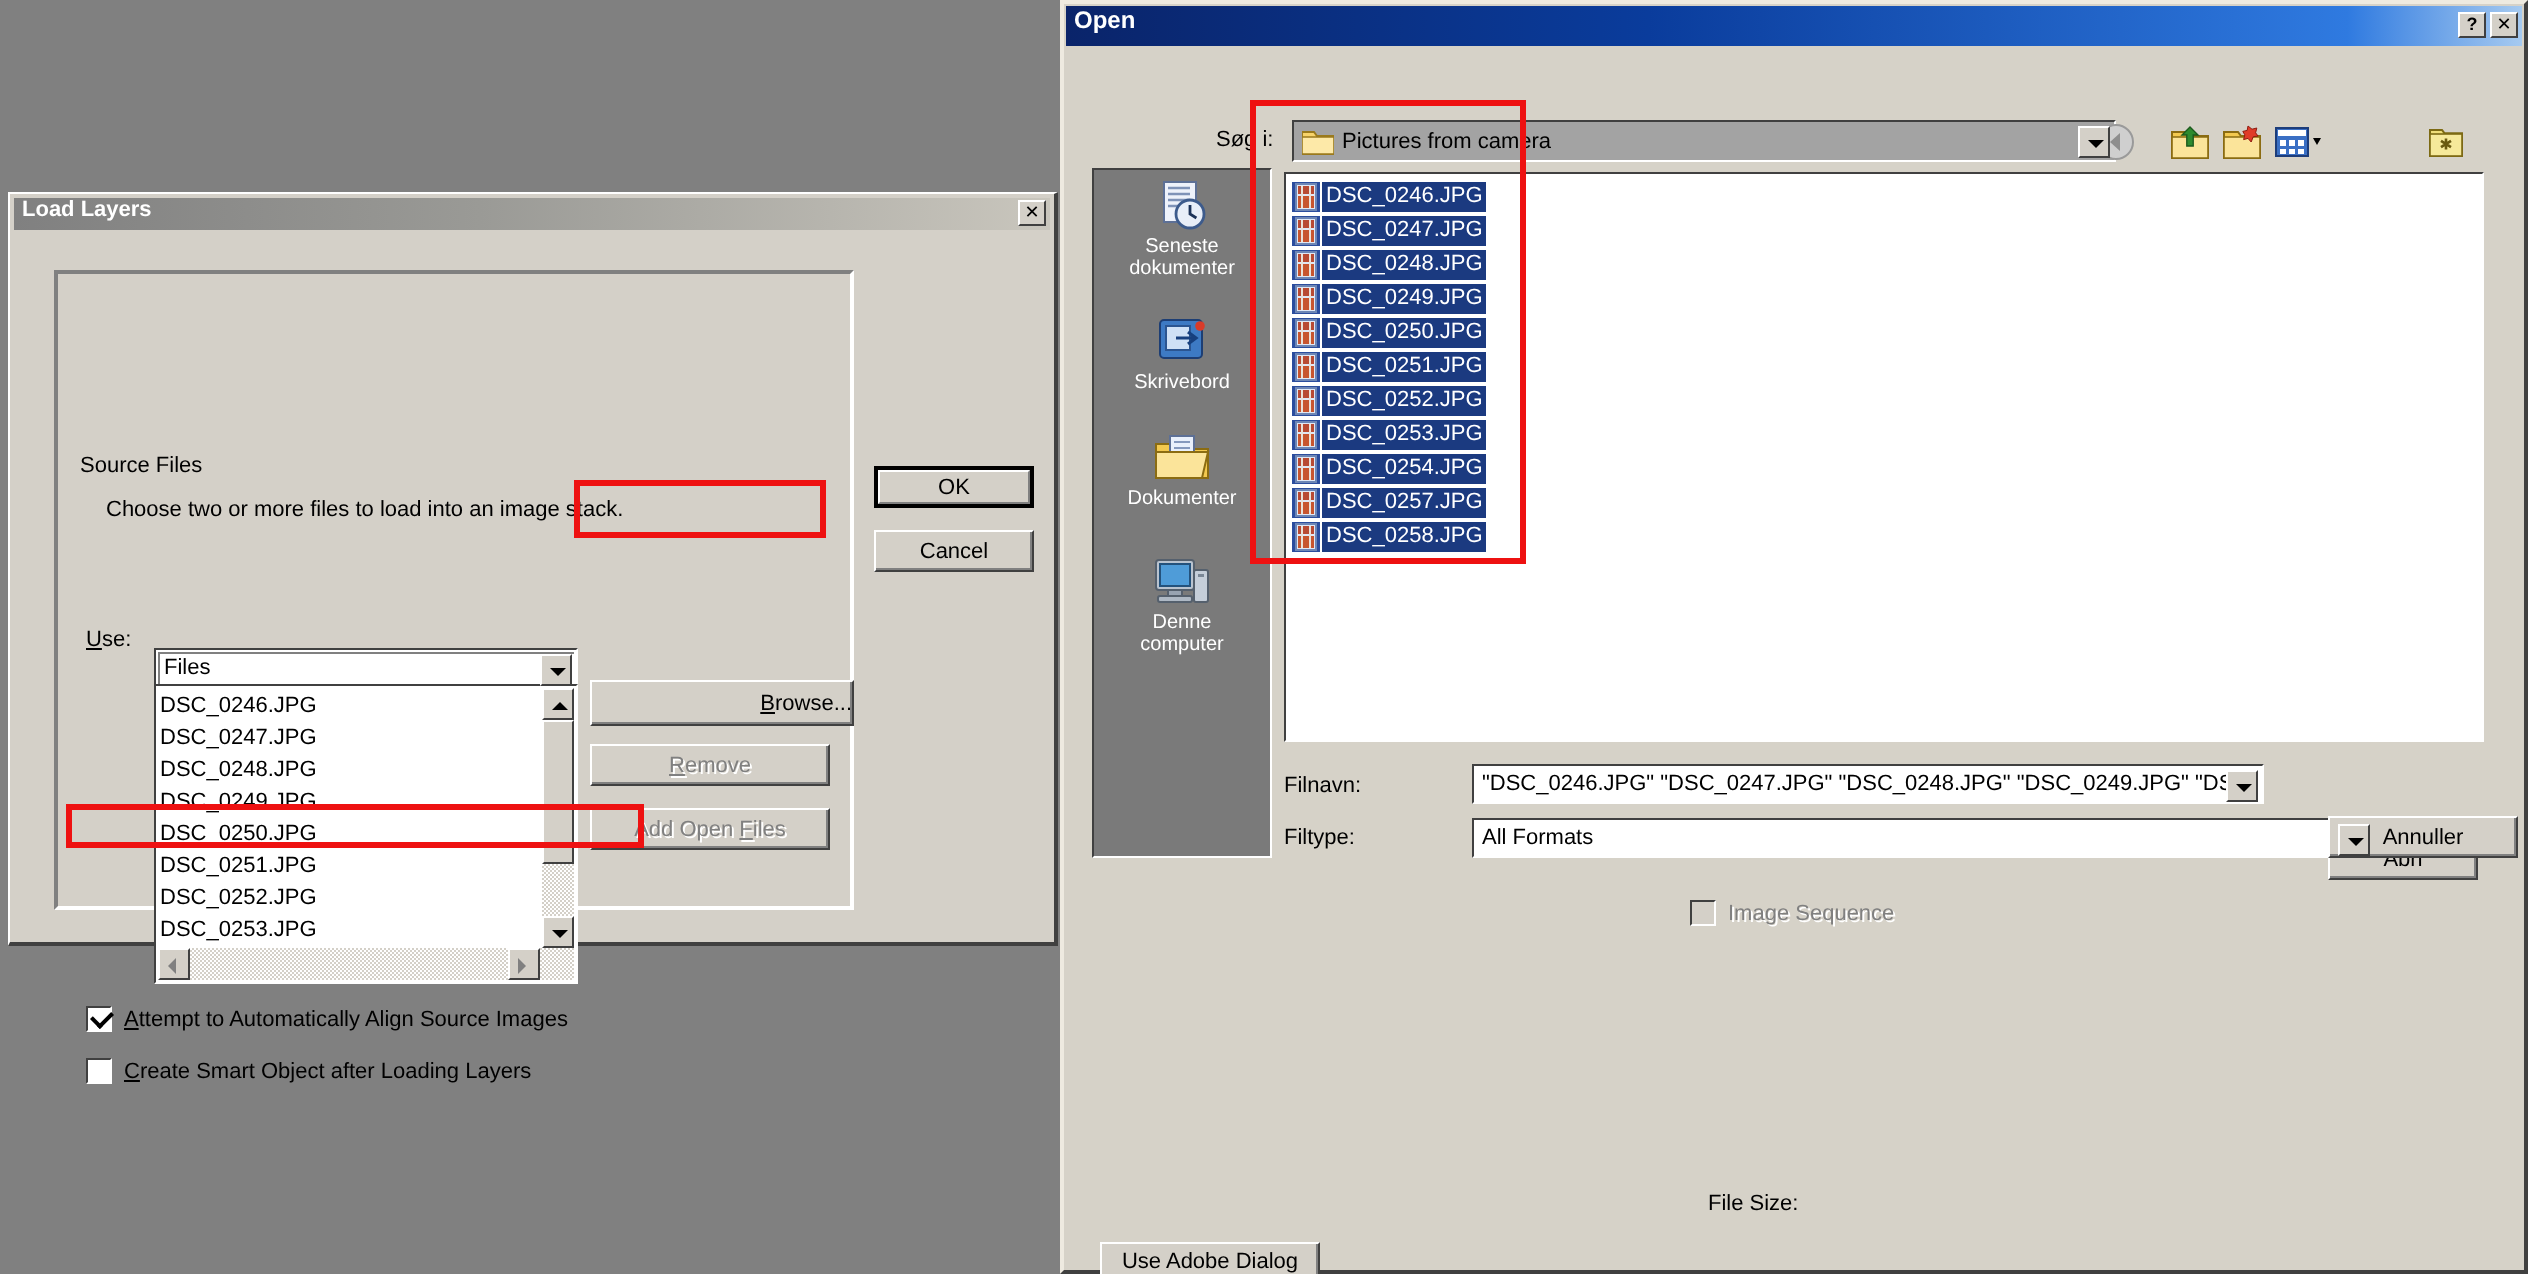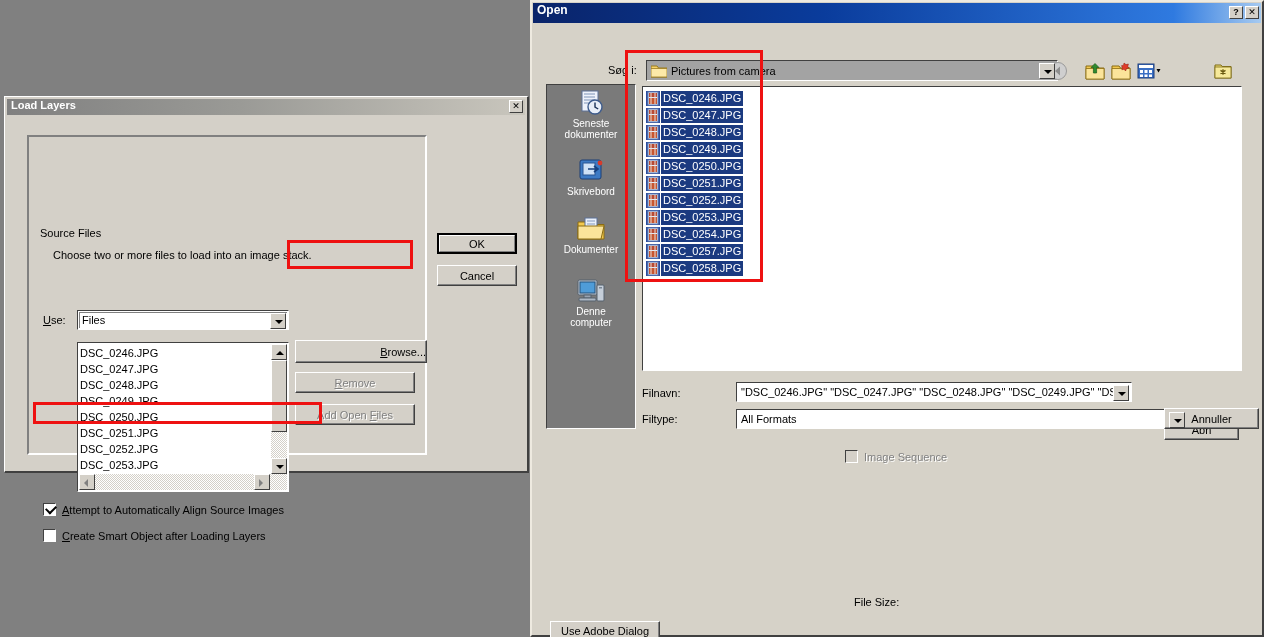--- a/index.html
+++ b/index.html
@@ -53,21 +53,21 @@
   }
   #group-legend{
     position:absolute;left:32px;top:130px;background:#d4d0c8;
     padding:0 3px;font-size:11px;
   }
   #group-desc{position:absolute;left:48px;top:152px;font-size:11px;}
   #use-label{position:absolute;left:38px;top:217px;font-size:11px;}
   .ul{text-decoration:underline;}
   
   #use-combo{
-    position:absolute;left:72px;top:213px;width:212px;height:20px;
+    position:absolute;left:72px;top:227px;width:212px;height:20px;
     background:#fff;box-sizing:border-box;
     border-top:1px solid #404040;border-left:1px solid #404040;
     border-right:1px solid #fff;border-bottom:1px solid #fff;
     display:flex;align-items:center;
   }
   #use-combo-inner{
     position:absolute;left:1px;top:1px;right:1px;bottom:1px;
     border-top:1px solid #808080;border-left:1px solid #808080;
     background:#fff;box-sizing:border-box;
   }

